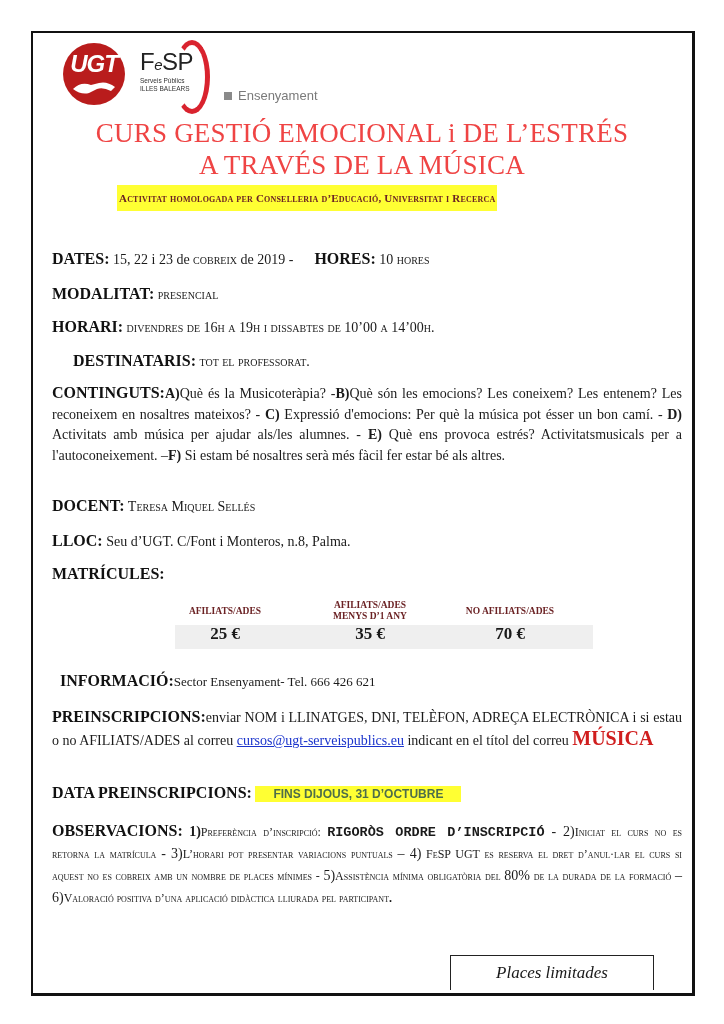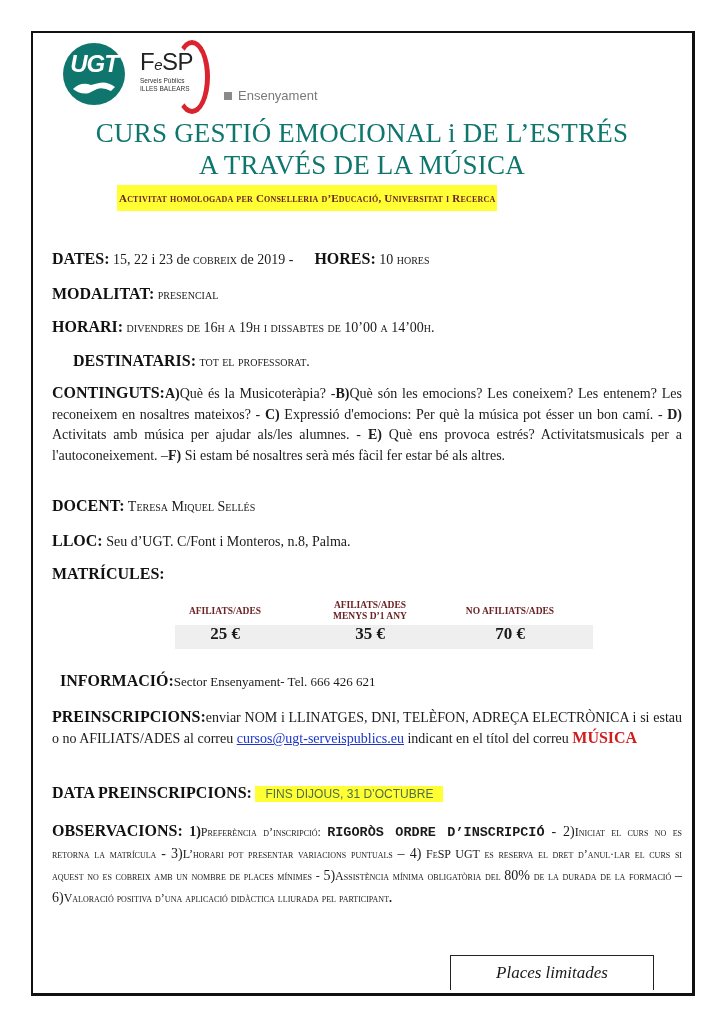--- a/index.html
+++ b/index.html
@@ -1,42 +1,42 @@
 <!DOCTYPE html>
 <html><head>
 <meta charset="utf-8">
 <style>
   html, body { margin:0; padding:0; background:#ffffff; }
   body { width:724px; height:1024px; position:relative; overflow:hidden; font-family:"Liberation Serif", "DejaVu Serif", serif; color:#1a1a1a; }
   .frame { position:absolute; left:31px; top:31px; width:659px; height:960px; border-left:2px solid #111; border-top:2px solid #111; border-right:3px solid #111; border-bottom:3px solid #111; }
-  .logo { position:absolute; left:63px; top:43px; width:62px; height:62px; border-radius:50%; background:#0f766e; }
+  .logo { position:absolute; left:63px; top:43px; width:62px; height:62px; border-radius:50%; background:#b91c1c; }
   .logo-text { position:absolute; left:0; top:7px; width:62px; text-align:center; color:#fff; font-family:"Liberation Sans", sans-serif; font-weight:bold; font-style:italic; font-size:24px; letter-spacing:-1px; }
   .logo-hands { position:absolute; left:8px; top:36px; width:46px; height:16px; color:#fff; }
   .fesp { position:absolute; left:140px; top:50px; font-family:"Liberation Sans", sans-serif; }
   .fesp-name { font-size:24px; color:#222; letter-spacing:-0.5px; line-height:24px; }
   .fesp-name .e { font-size:15px; font-style:italic; }
   .fesp-sub { font-size:6.5px; color:#333; line-height:8px; }
   .arc { position:absolute; left:180px; top:40px; width:36px; height:74px; border:5px solid #d9232e; border-left-color:transparent; border-radius:50%; box-sizing:border-box; transform:translateX(-6px); }
   .ens { position:absolute; left:224px; top:88px; font-family:"Liberation Sans", sans-serif; font-size:13px; color:#7a7a7a; }
   .ens-sq { display:inline-block; width:8px; height:8px; background:#8a8a8a; margin-right:6px; vertical-align:middle; position:relative; top:-1px; }
-  .title { position:absolute; left:0; width:724px; text-align:center; color:#0f766e; font-size:27px; line-height:32px; letter-spacing:0.2px; }
+  .title { position:absolute; left:0; width:724px; text-align:center; color:#ef4444; font-size:27px; line-height:32px; letter-spacing:0.2px; }
   .t1 { top:117px; } .t2 { top:149px; }
   .homol { position:absolute; left:117px; top:185px; background:#ffff33; font-size:11px; font-weight:bold; color:#6b2224; padding:7px 2px; font-variant:small-caps; letter-spacing:0.2px; }
   .row { position:absolute; left:52px; font-size:14px; }
   .lbl { font-weight:bold; font-size:16px; color:#111; }
   .sc { font-variant:small-caps; }
   .para { position:absolute; left:52px; width:630px; font-size:14px; line-height:20.5px; text-align:justify; }
   .b { font-weight:bold; }
   .fees { position:absolute; left:175px; top:598px; width:418px; }
   .fee-h { position:absolute; font-size:9.5px; font-weight:bold; color:#6b2224; text-align:center; line-height:11px; }
   .fee-band { position:absolute; left:0; top:27px; width:418px; height:24px; background:#efefef; }
   .fee-v { position:absolute; top:26px; font-size:17px; font-weight:bold; text-align:center; }
   a.mail { color:#1a33cc; text-decoration:underline; }
-  .red { color:#d01e1e; font-weight:bold; font-size:16px; }
-  .hl { background:#ffff33; color:#4e6e4a; font-family:"Liberation Sans", sans-serif; font-weight:normal; font-size:12px; padding:1px 10px; }
+  .red { color:#d01e1e; font-weight:bold; font-size:20px; }
+  .hl { background:#ffff33; color:#4e6e4a; font-family:"Liberation Sans", sans-serif; font-weight:bold; font-size:12px; padding:1px 18px; }
   .obs { position:absolute; left:52px; top:820px; width:630px; font-size:12px; line-height:21px; text-align:justify; font-variant:small-caps; }
   .obs .sans { font-family:Liberation Mono, monospace; font-weight:bold; font-variant:normal; font-size:13.5px;margin-top:36px; }
   .obs .num { font-variant:normal; font-size:14px; }
   .places { position:absolute; left:450px; top:955px; width:202px; height:34px; border:1px solid #222; border-bottom:none; text-align:center; font-style:italic; font-size:17px; line-height:34px; }
 </style>
 </head>
 <body>
 
 <div class="frame"></div>
 

